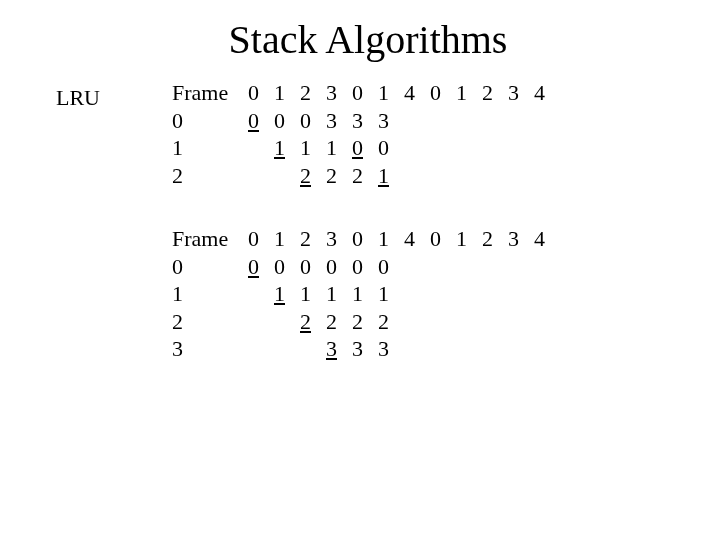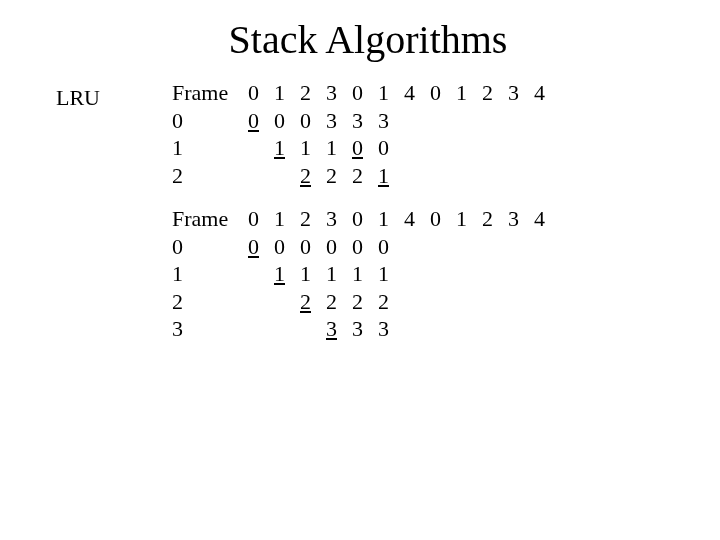--- a/index.html
+++ b/index.html
@@ -39,21 +39,21 @@
     margin-top: 16px;
   }
   .lru-label {
     font-size: 22px;
     width: 110px;
     margin-top: 6px;
   }
   .tables {
     display: flex;
     flex-direction: column;
-    gap: 16px;
+    gap: 36px;
   }
   table.frame {
     border-collapse: collapse;
     font-size: 22px;
     font-family: "Times New Roman", Times, serif;
   }
   table.frame td {
     padding: 0 6px;
     text-align: left;
     vertical-align: top;

